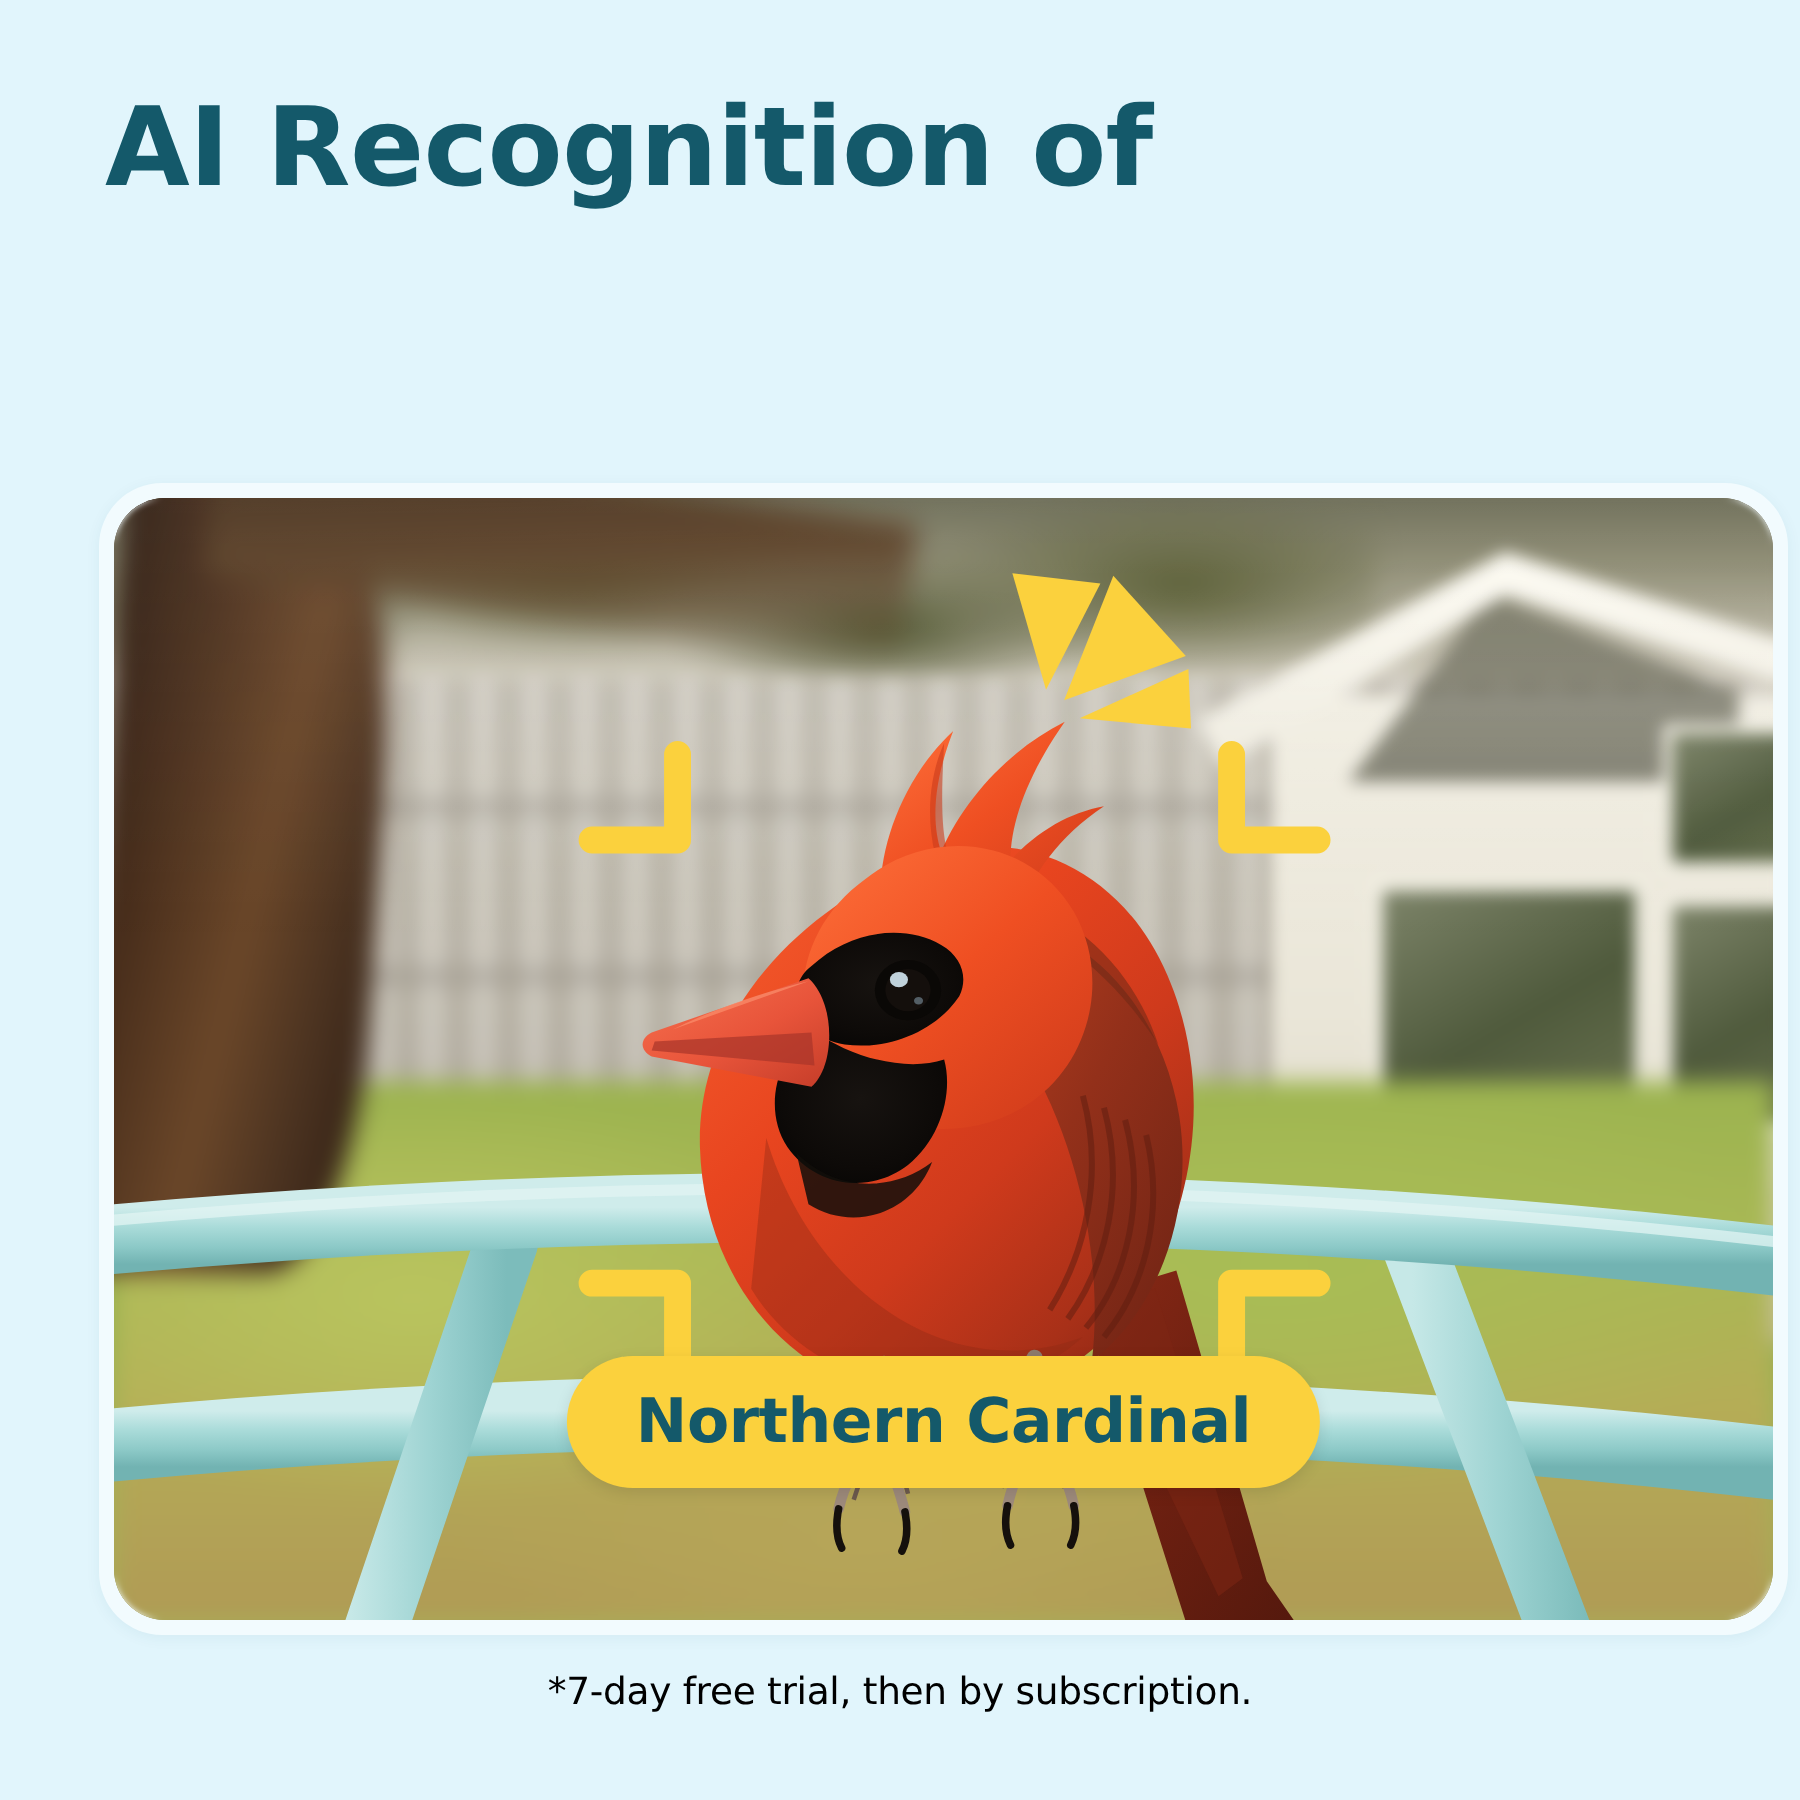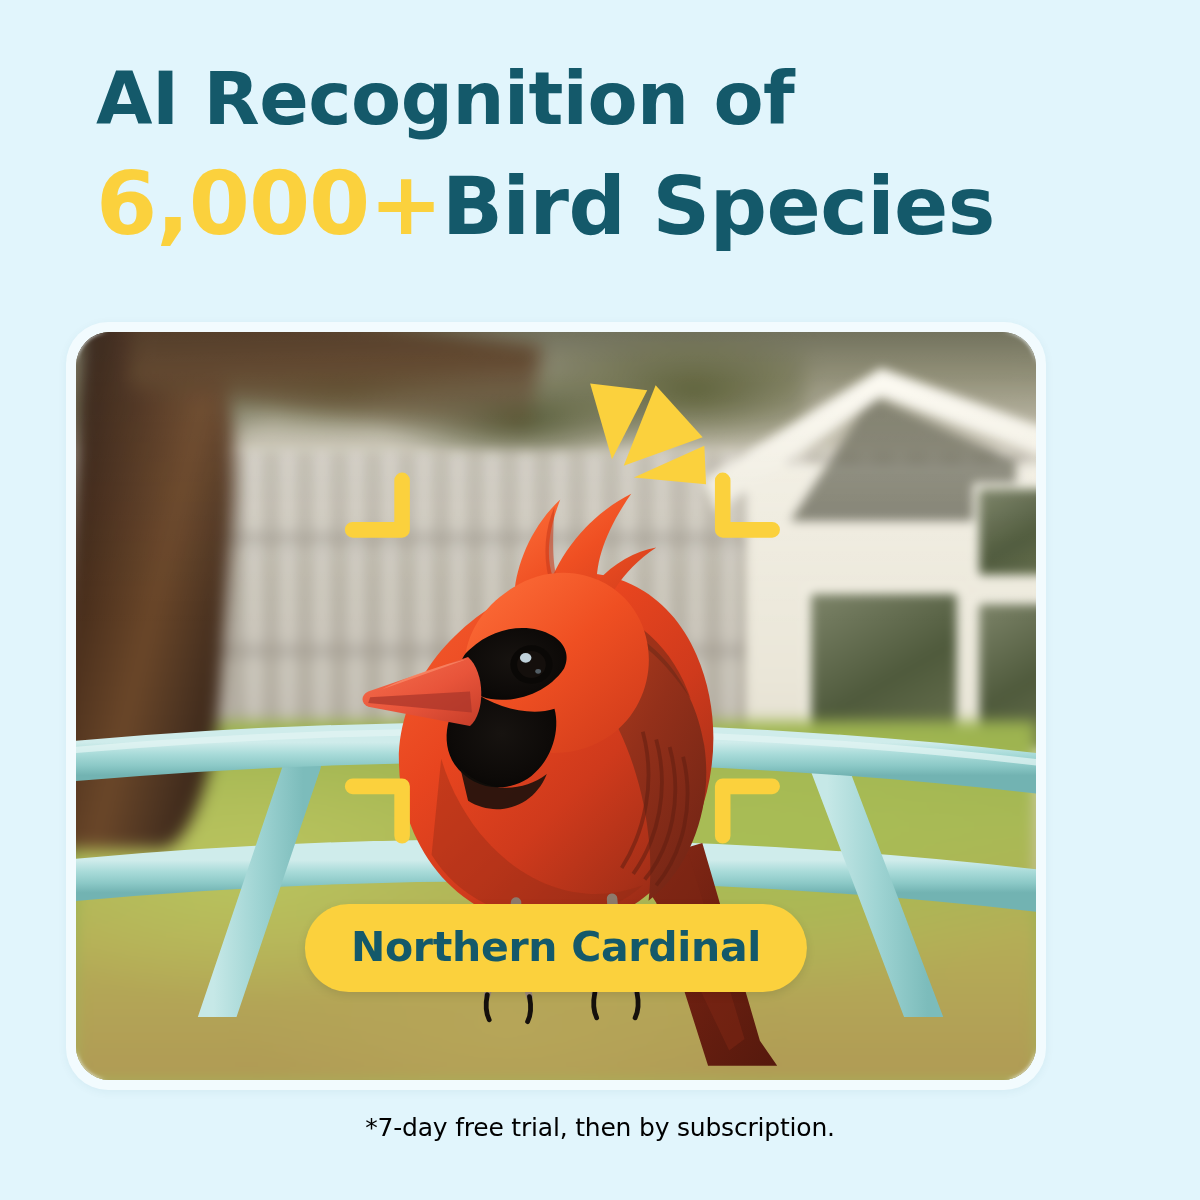--- a/index.html
+++ b/index.html
@@ -18,37 +18,36 @@
     line-height:1.0;
     user-select:none;
   }
   .hl-line{
     font-family:"DejaVu Sans", sans-serif;
     font-weight:bold;
     font-size:74px;
     letter-spacing:-0.5px;
     color:#14596a;
     white-space:nowrap;
-    margin-left:26px;
   }
   .hl-line1{ font-size:73px; }
   .hl-line2{ margin-top:25px; font-size:80px; }
   .hl-number{
     color:#fbd13d;
     font-size:88px;
     font-weight:bold;
     letter-spacing:-1px;
   }
   .hl-rest{ color:#14596a; font-size:80px; }
 
   
   .photo-card{
     position:absolute;
     left:66px; top:322px;
-    width:980px; height:768px;
+    width:1126px; height:768px;
     background:#f2fbfe;
     border-radius:42px;
     padding:10px;
     box-sizing:border-box;
     box-shadow:0 2px 10px rgba(20,89,106,0.06);
   }
   .photo{
     position:relative;
     width:100%;height:100%;
     border-radius:34px;
@@ -194,23 +193,20 @@
     font-family:"DejaVu Sans", sans-serif;
     font-size:25px;
     letter-spacing:-0.2px;
   }
 </style>
 </head>
 <body>
 
 <div class="headline">
   <div class="hl-line hl-line1">AI Recognition of</div>
-  <div class="hl-line hl-line2">
-    <span class="hl-number">6,000+</span><span class="hl-rest">Bird Species</span>
-  </div>
 </div>
 
 <div class="photo-card">
   <div class="photo">
 
     <div class="bg-sky"></div>
     <div class="bg-tree-canopy"></div>
     <div class="bg-fence">
       <div class="fence-rail" style="top:26%"></div>
       <div class="fence-rail" style="top:62%"></div>

